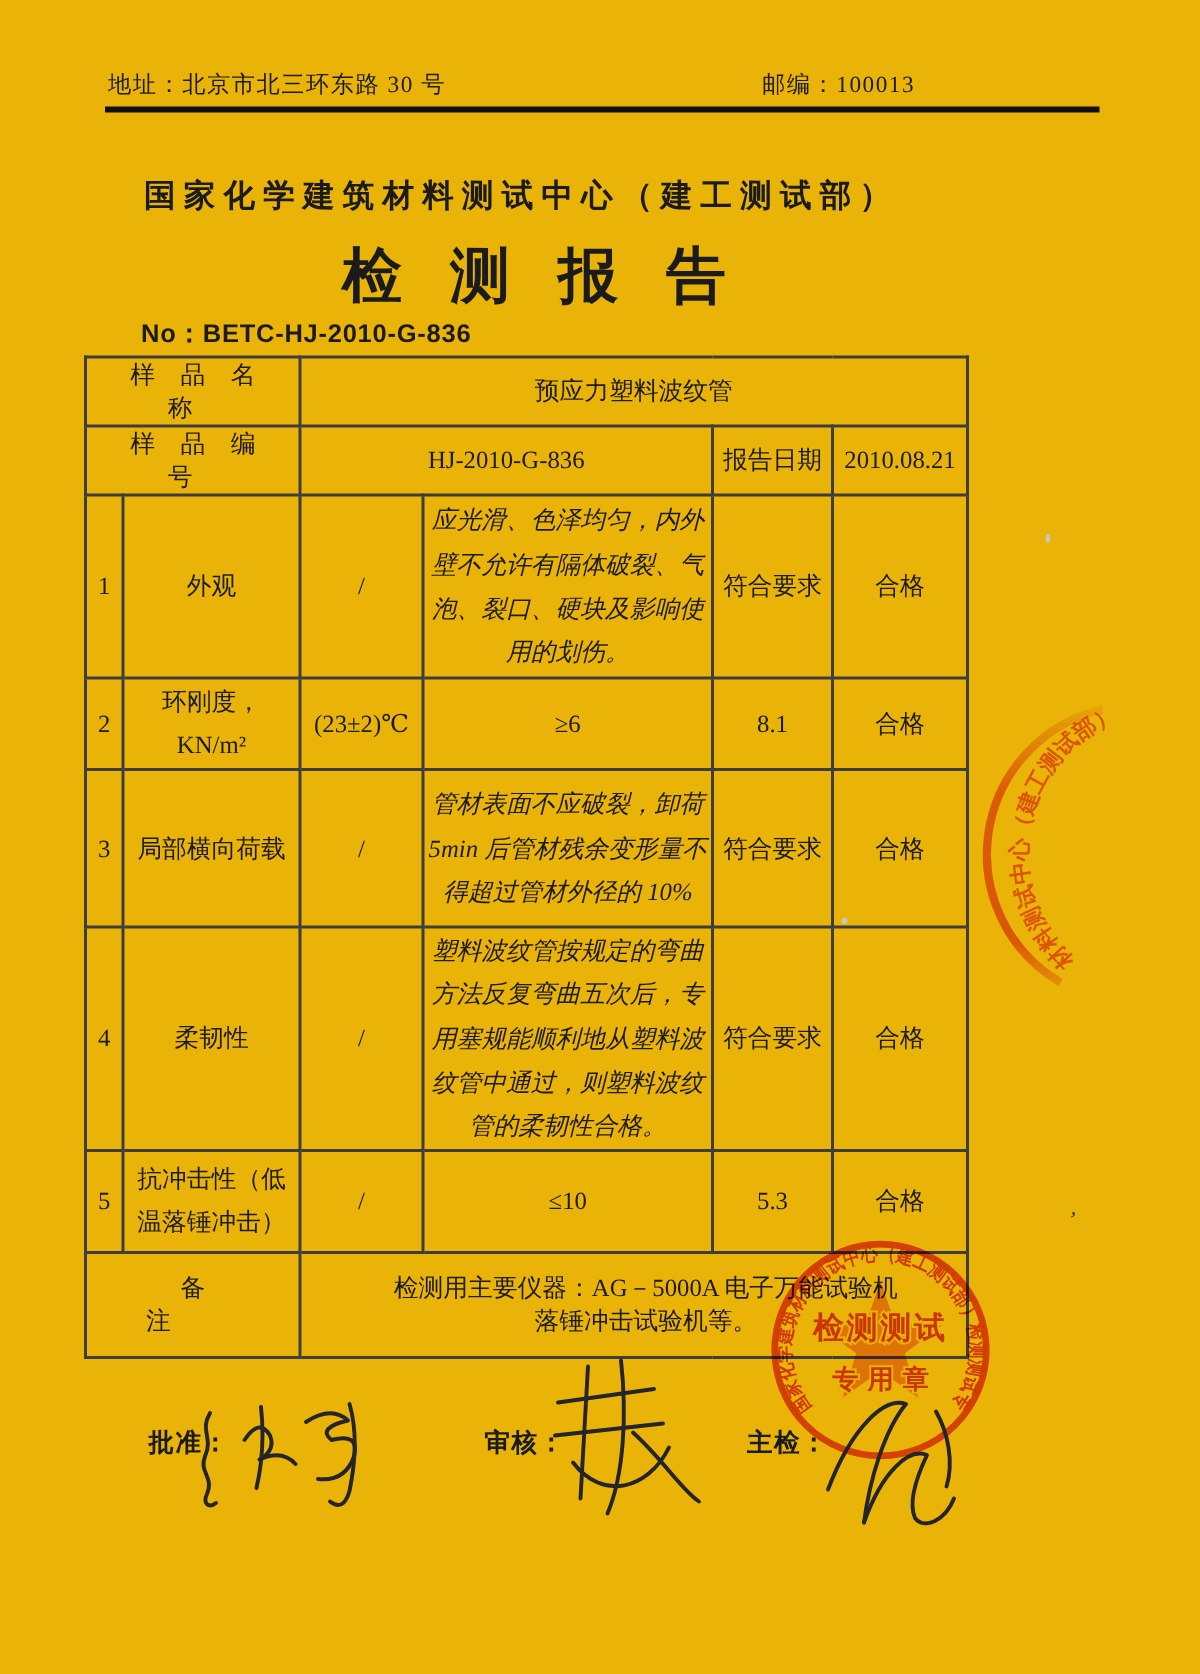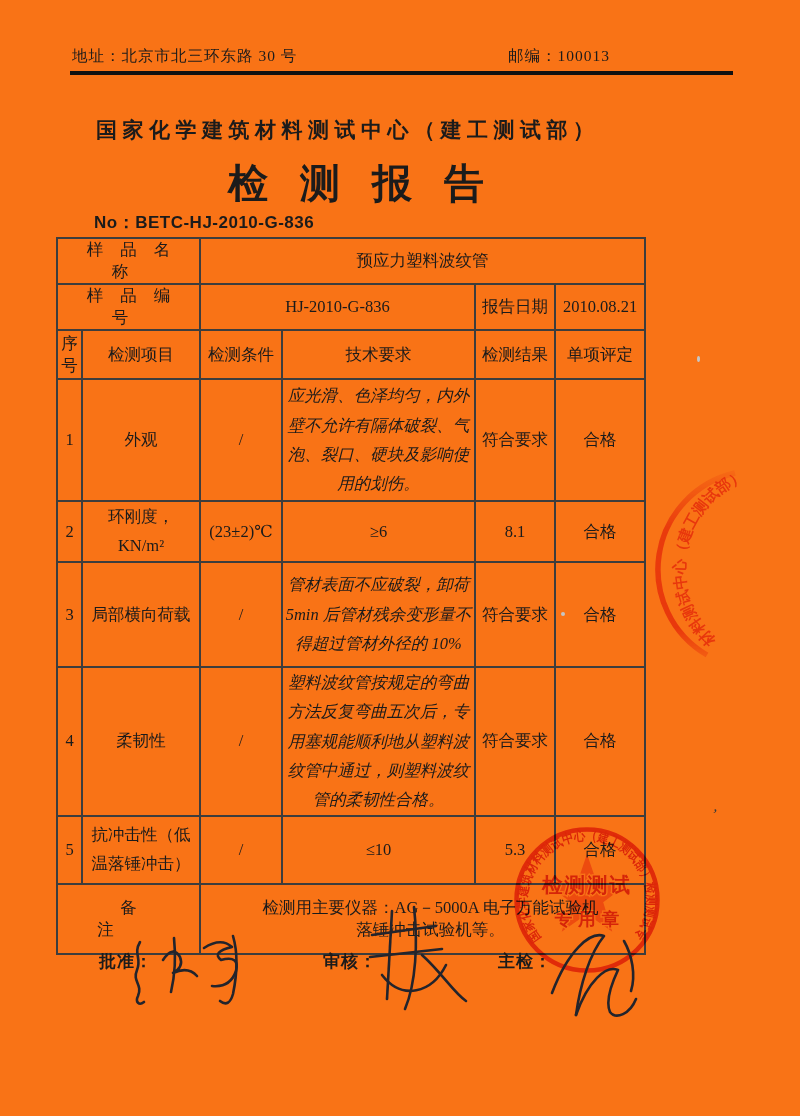--- a/index.html
+++ b/index.html
@@ -1,18 +1,18 @@
 <!DOCTYPE html>
 <html><head>
 <meta charset="utf-8">
 <style>
   html,body{margin:0;padding:0;background:#e9e9e9;}
   .page{
     position:relative;width:800px;height:1116px;margin:0 auto;
-    background:#f97316;overflow:hidden;
+    background:#eab308;overflow:hidden;
     font-family:"Liberation Serif","DejaVu Serif",serif;color:#1b1b1b;
   }
   .abs{position:absolute;}
   
   .hdr-line{font-size:15.5px;letter-spacing:1px;}
   .rule{position:absolute;left:70px;top:71px;width:663px;height:3.5px;background:#111;}
   .org-title{left:96px;top:116px;font-size:21px;font-weight:bold;letter-spacing:5.5px;white-space:nowrap;}
   .report-title{left:228px;top:156px;font-size:40px;font-weight:bold;letter-spacing:11px;white-space:nowrap;}
   .report-no{left:94px;top:211px;font-size:17px;font-weight:bold;
     font-family:"Liberation Sans","DejaVu Sans",sans-serif;letter-spacing:.5px;}
@@ -64,28 +64,20 @@
     <tbody>
         <tr style="height:40px">
       <td colspan="2" class="lbl sp-label">样品名称</td>
       <td colspan="4" class="code-cell">预应力塑料波纹管</td>
     </tr>
     <tr style="height:40px">
       <td colspan="2" class="lbl sp-label">样品编号</td>
       <td colspan="2" class="code-cell">HJ-2010-G-836</td>
       <td class="lbl">报告日期</td>
       <td>2010.08.21</td>
-    </tr>
-    <tr style="height:49px">
-      <td class="lbl" style="line-height:1.3">序号</td>
-      <td class="lbl">检测项目</td>
-      <td class="lbl">检测条件</td>
-      <td class="lbl">技术要求</td>
-      <td class="lbl">检测结果</td>
-      <td class="lbl">单项评定</td>
     </tr>
     <tr style="height:122px">
       <td class="num">1</td>
       <td>外观</td>
       <td>/</td>
       <td class="left">应光滑、色泽均匀，内外壁不允许有隔体破裂、气泡、裂口、硬块及影响使用的划伤。</td>
       <td>符合要求</td>
       <td>合格</td>
     </tr>
     <tr style="height:61px">

